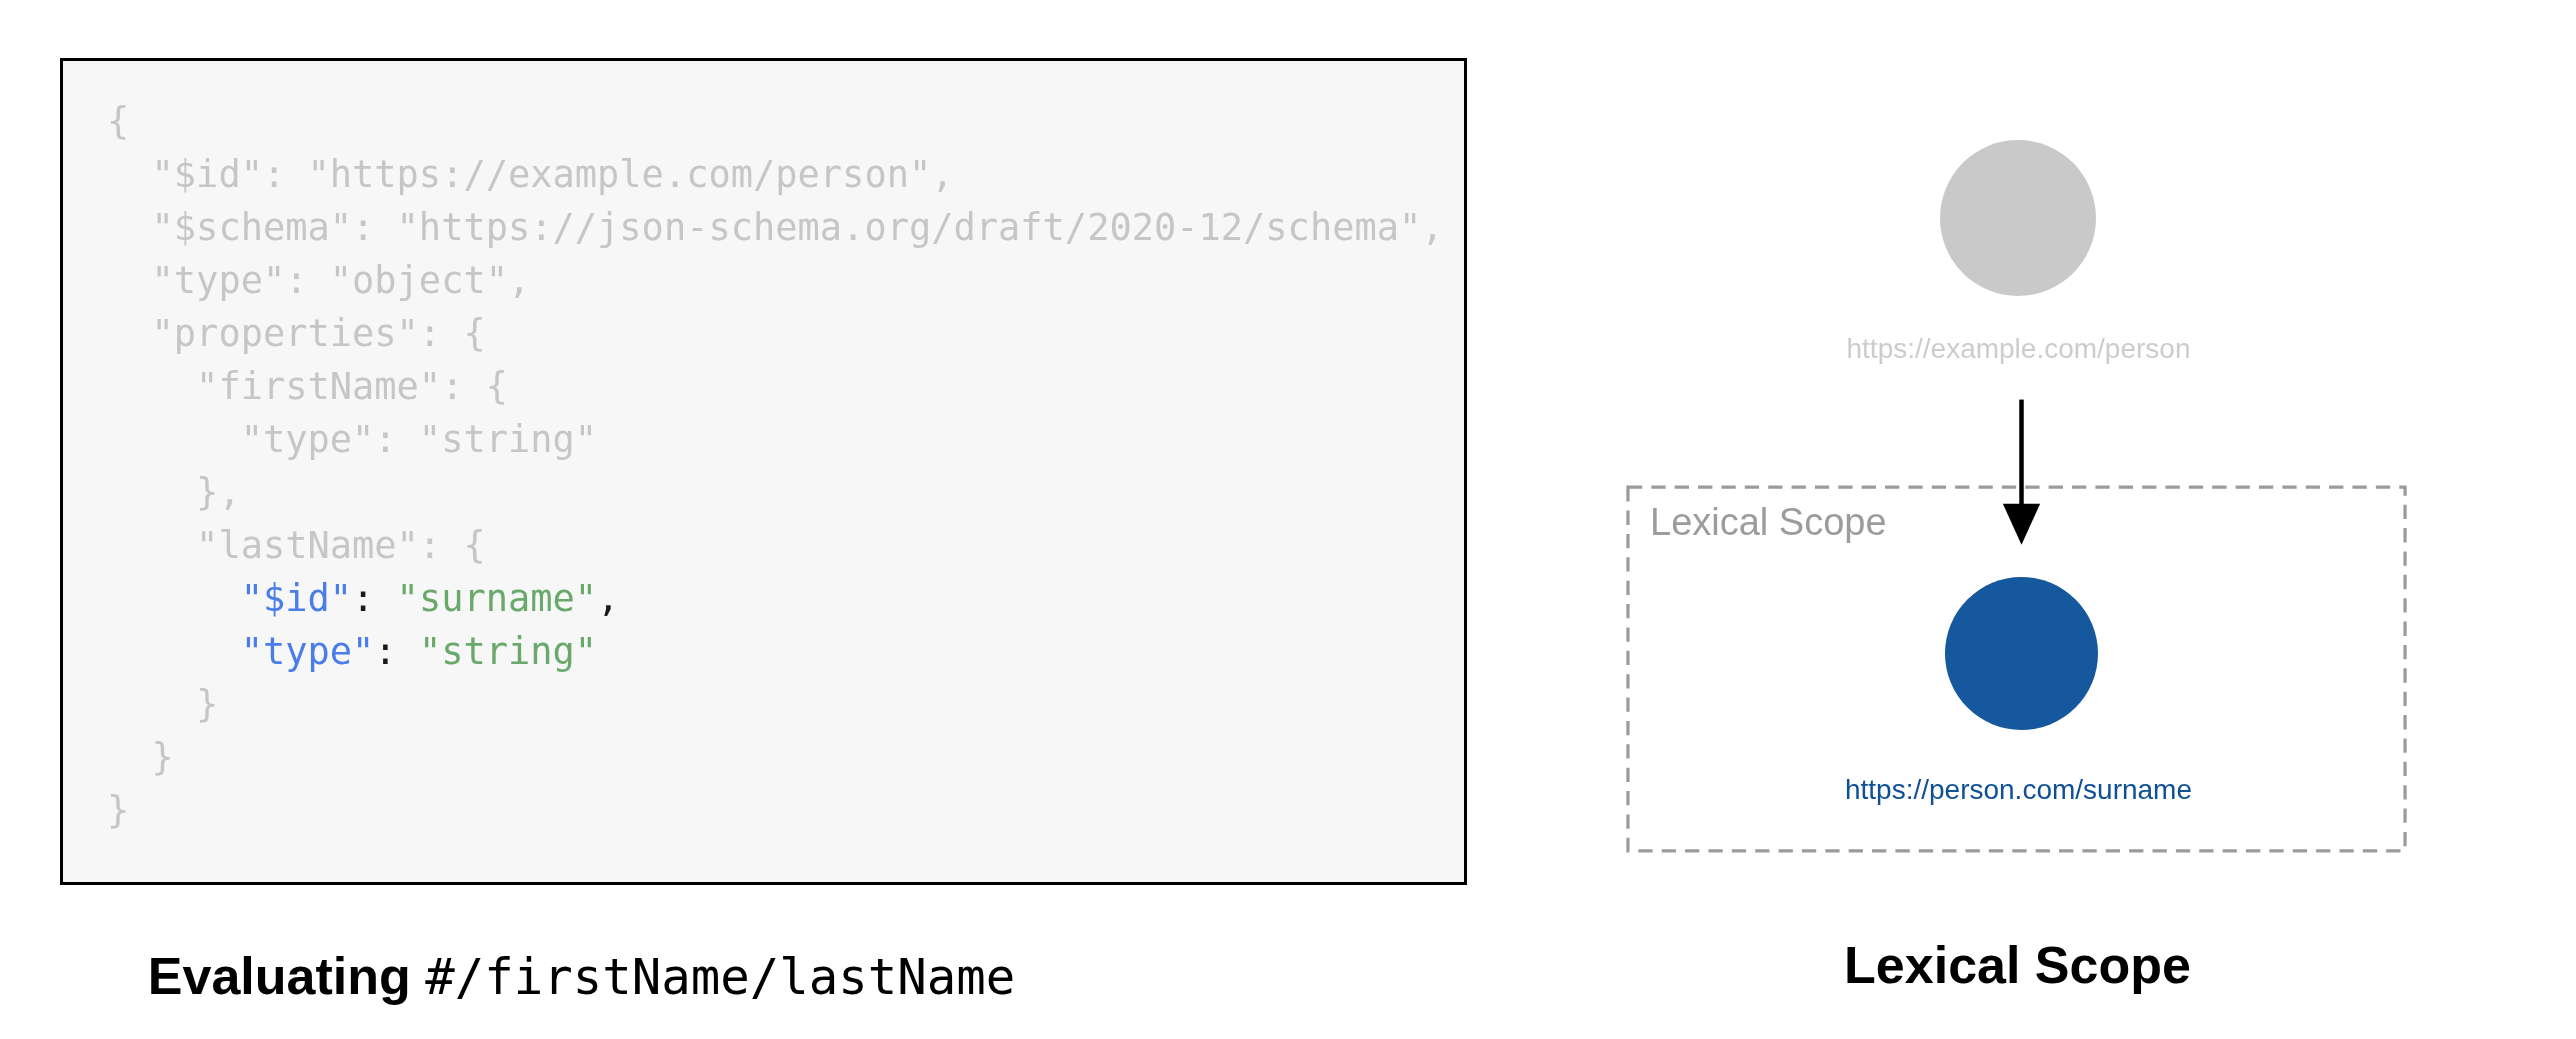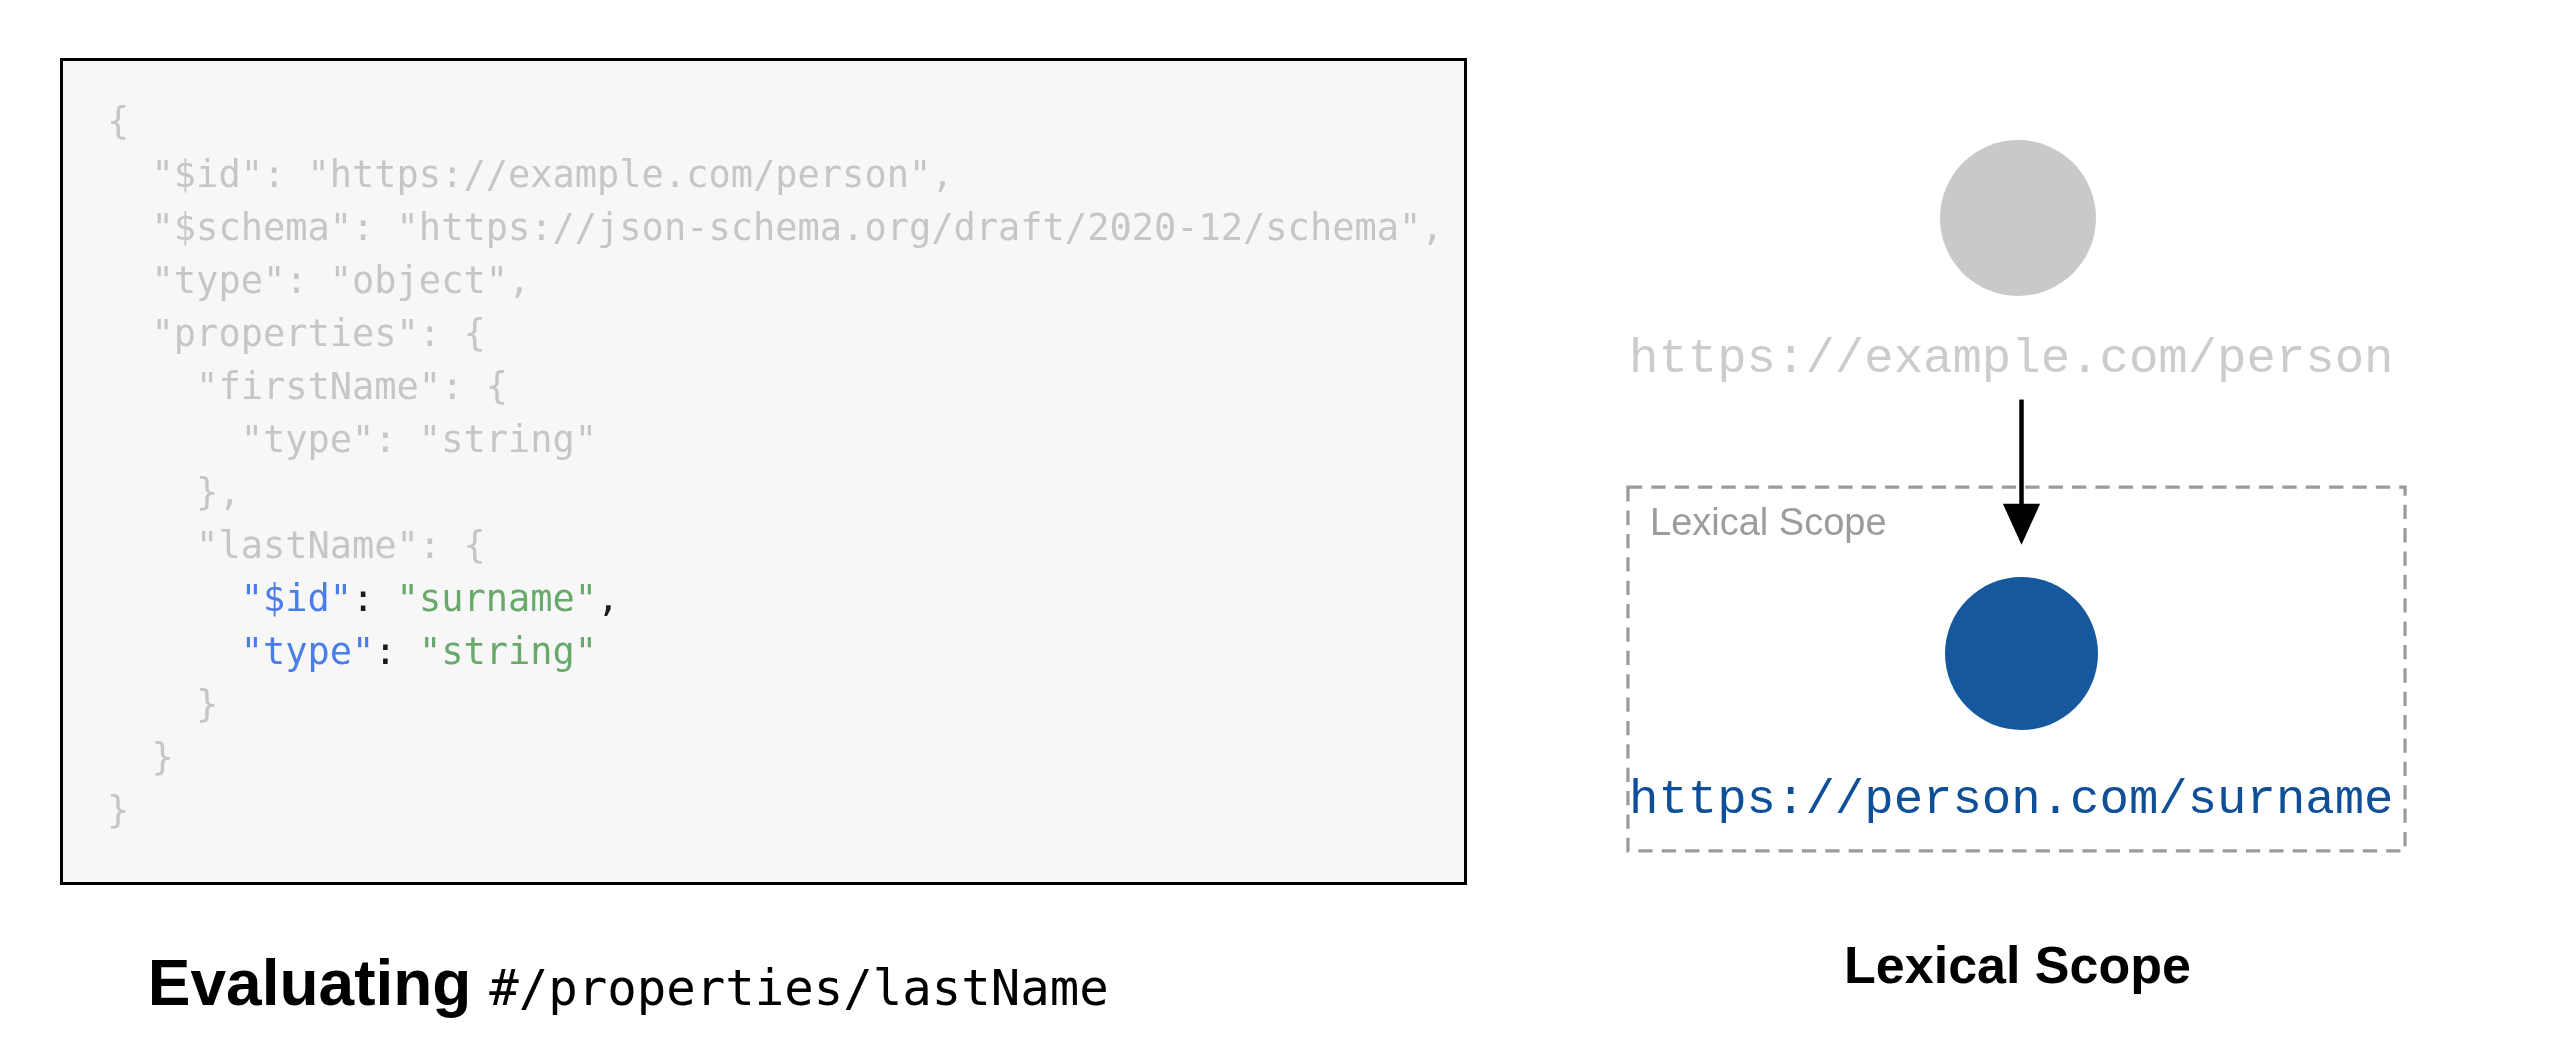--- a/index.html
+++ b/index.html
@@ -15,29 +15,29 @@
   }
   .code-block{font-family:"DejaVu Sans Mono","Liberation Mono",monospace;font-size:37px;line-height:53px;}
   .code-line{white-space:pre;}
   .seg-muted{color:var(--code_muted,#c6c6c6);}
   .seg-key{color:var(--key_blue,#4a7de8);}
   .seg-str{color:var(--string_green,#69a96b);}
   .seg-plain{color:#1a1a1a;}
   .left-caption{
     position:absolute;left:142px;top:935px;white-space:pre;color:#000;
   }
-  .caption-bold{font-weight:bold;font-size:64px;font-family:"Liberation Sans",sans-serif;white-space:pre;}
+  .caption-bold{font-weight:bold;font-size:52px;font-family:"Liberation Sans",sans-serif;white-space:pre;}
   .caption-mono{font-size:49px;font-family:"DejaVu Sans Mono","Liberation Mono",monospace;white-space:pre;}
   
   .node{position:absolute;border-radius:50%;}
   .node-person{left:1940px;top:140px;width:156px;height:156px;background:var(--gray_node,#c9c9c9);}
   .node-surname{left:1945px;top:577px;width:153px;height:153px;background:var(--blue_node,#16589e);}
   .uri-label{
-    position:absolute;text-align:left;line-height:1;
-    font-family:Liberation Mono, monospace;font-size:49px;
+    position:absolute;text-align:center;line-height:1;
+    font-family:Liberation Sans, sans-serif;font-size:28px;
   }
   .uri-person{left:1629px;top:335px;width:779px;color:var(--gray_label,#cccccc);}
   .uri-surname{left:1629px;top:776px;width:779px;color:var(--blue_label,#0e4f98);}
   .flow-arrow{position:absolute;left:1999px;top:399px;width:45px;height:149px;}
   .scope-box{position:absolute;left:1626px;top:485px;width:781px;height:368px;}
   .scope-box svg{position:absolute;left:0;top:0;}
   .scope-label{
     position:absolute;left:1650px;top:501px;font-size:38px;
     color:var(--scope_label_color,#9c9c9c);font-family:"Liberation Sans",sans-serif;
   }
@@ -62,21 +62,21 @@
       <div class="code-line"><span class="seg-muted">    "lastName": {</span></div>
       <div class="code-line"><span class="seg-muted">      </span><span class="seg-key">"$id"</span><span class="seg-plain">: </span><span class="seg-str">"surname"</span><span class="seg-plain">,</span></div>
       <div class="code-line"><span class="seg-muted">      </span><span class="seg-key">"type"</span><span class="seg-plain">: </span><span class="seg-str">"string"</span></div>
       <div class="code-line"><span class="seg-muted">    }</span></div>
       <div class="code-line"><span class="seg-muted">  }</span></div>
       <div class="code-line"><span class="seg-muted">}</span></div>
     </div>
 </div>
 
 <div class="left-caption">
-  <span class="caption-bold">Evaluating </span><span class="caption-mono">#/properties/lastName</span>
+  <span class="caption-bold">Evaluating </span><span class="caption-mono">#/firstName/lastName</span>
 </div>
 
 <div class="node node-person"></div>
 
 <div class="uri-label uri-person">https://example.com/person</div>
 
 <svg class="flow-arrow" viewBox="0 0 70 230" xmlns="http://www.w3.org/2000/svg">
   <line x1="35" y1="0" x2="35" y2="168" stroke="#000000" stroke-width="7"></line>
   <polygon points="6,162 64,162 35,226" fill="#000000"></polygon>
 </svg>

